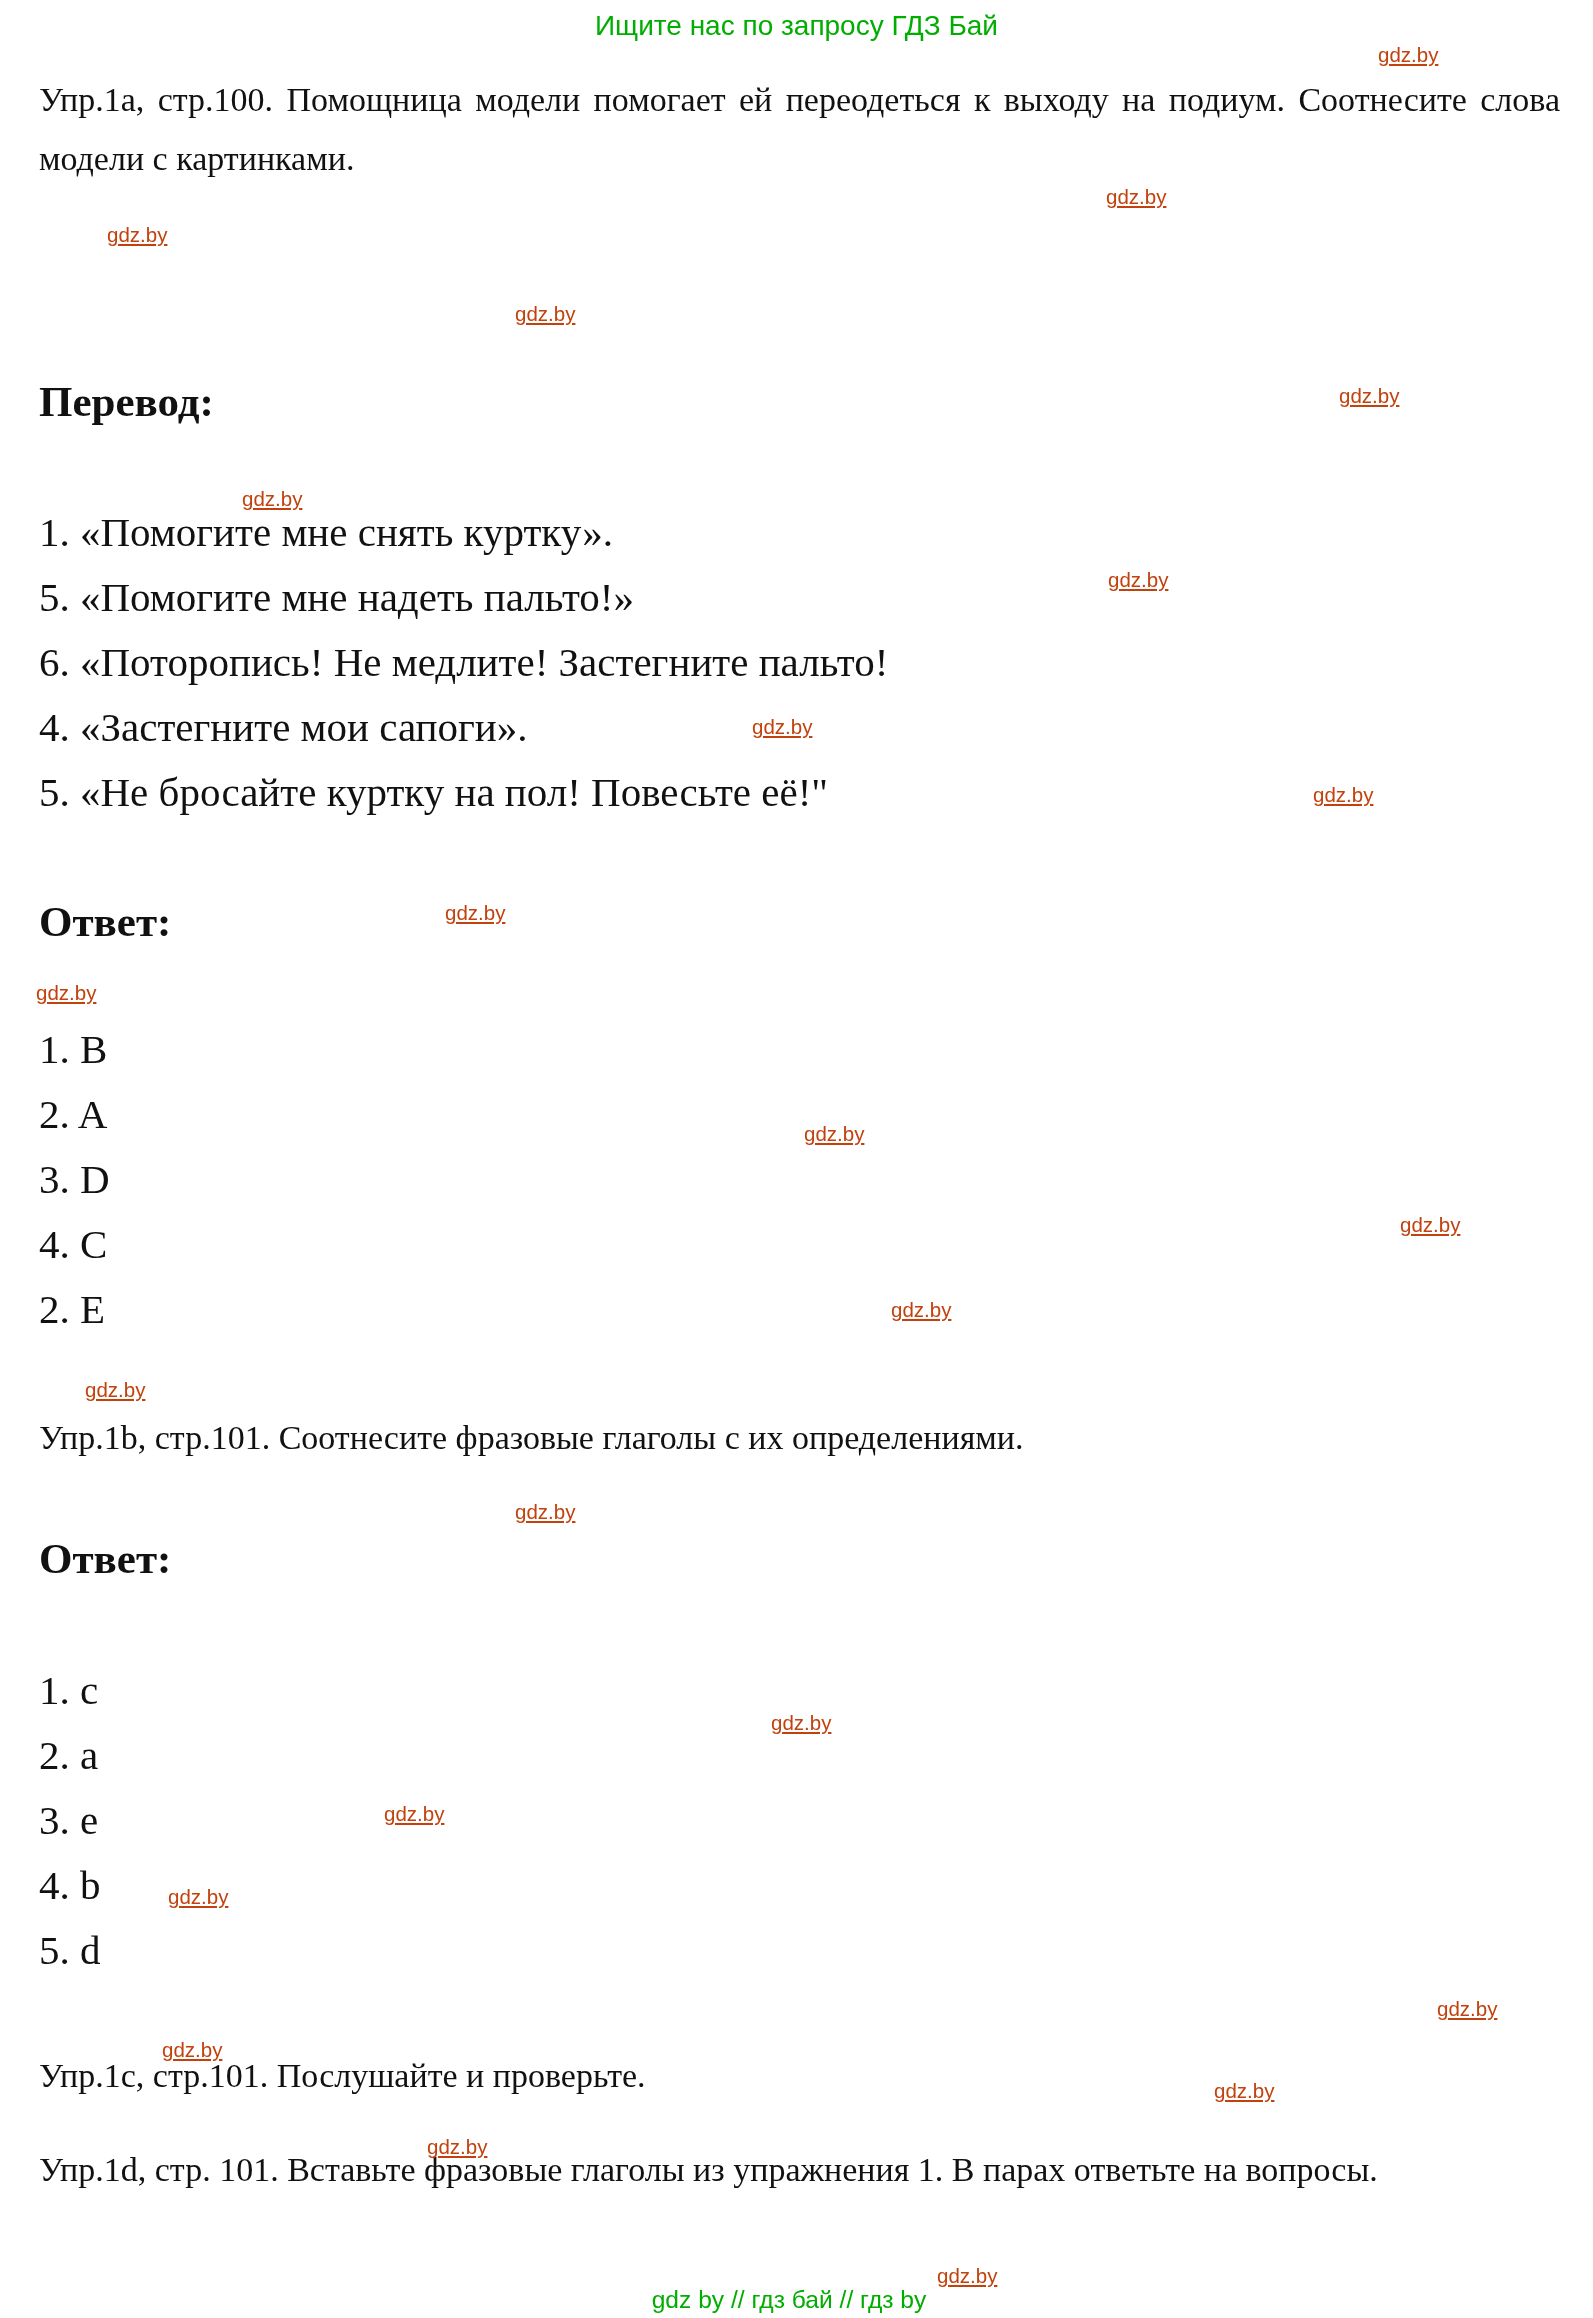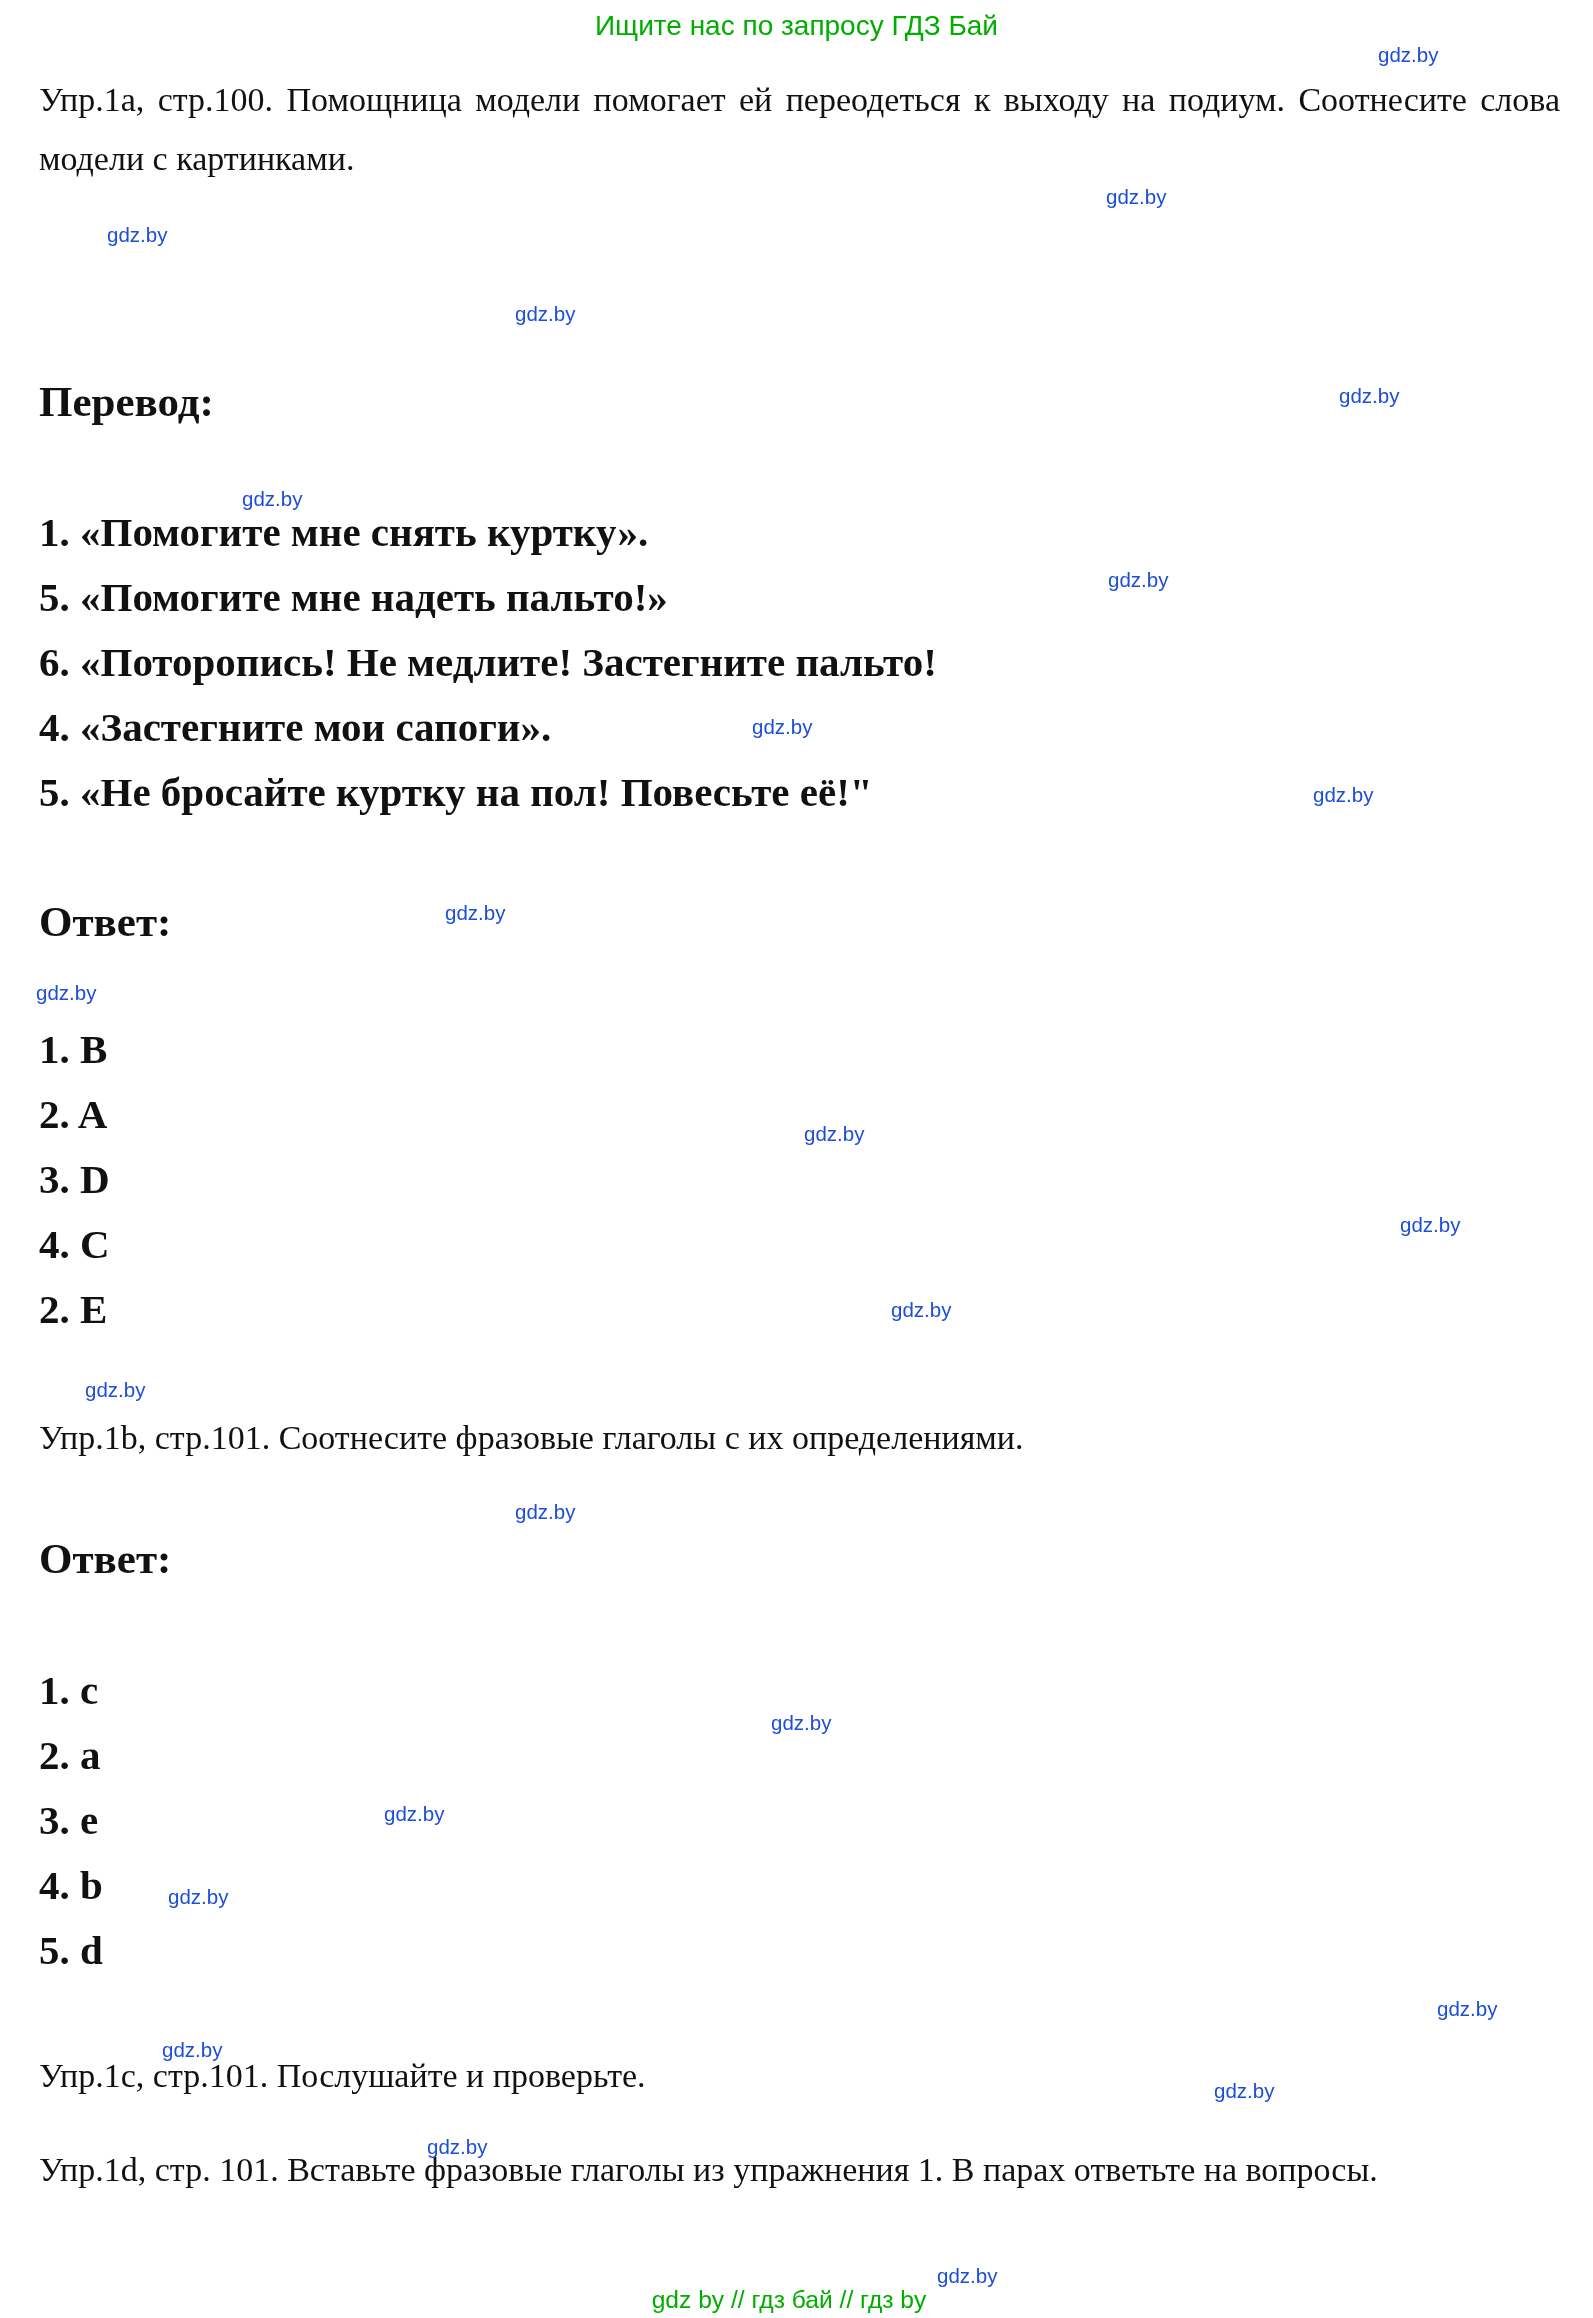--- a/index.html
+++ b/index.html
@@ -30,21 +30,21 @@
 
   .ex1a-title { margin-top:29.5px; }
   .heading {
     margin-top:189px;
     font-size:43px;
     font-weight:bold;
   }
   .heading.otvet1 { margin-top:72px; }
   .heading.otvet2 { margin-top:66px; }
 
-  .list { margin-top:74px; font-size:41px;font-weight:bold; }
+  .list { margin-top:74px; font-size:41px; }
   .list > div { line-height:65px; }
   .answers1 { margin-top:71px; }
   .answers2 { margin-top:75px; }
 
   .ex1b-title { margin-top:67px; }
   .ex1c-title { margin-top:64px; }
   .ex1d-title { margin-top:38px; line-height:1.6; }
 
   .banner-bottom {
     position:absolute;
@@ -53,22 +53,23 @@
     text-align:center;
     font-family:"Liberation Sans", sans-serif;
     font-size:24.6px;
     color:#00ad00;
   }
 
   .wm {
     position:absolute;
     font-family:"Liberation Sans", sans-serif;
     font-size:20.5px;
-    color:#1d4ed8;
+    color:#c2410c;
     white-space:nowrap;
+    text-decoration:underline;
   }
 </style>
 </head>
 <body>
 
 <div class="page">
 
   <div class="banner-top">Ищите нас по запросу ГДЗ Бай</div>
 
   <div class="content">

